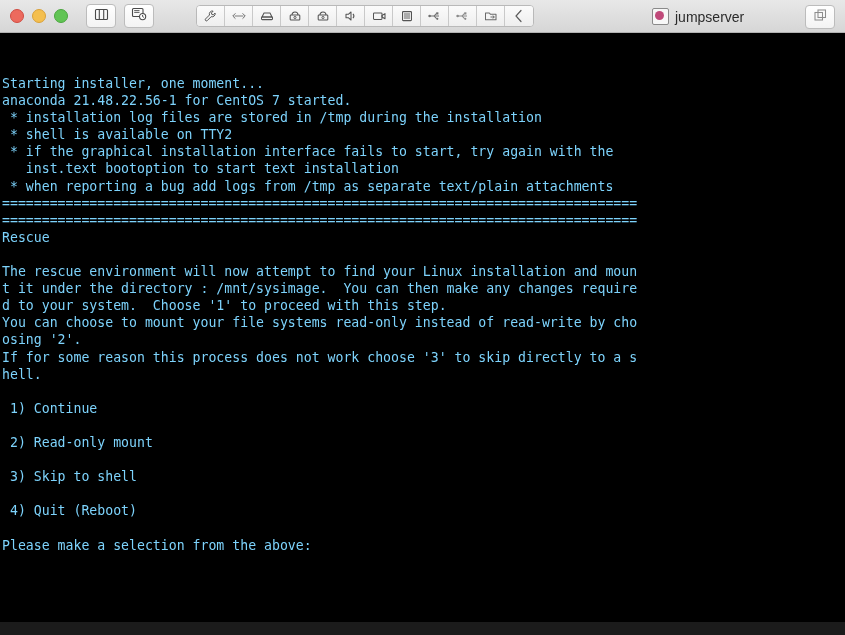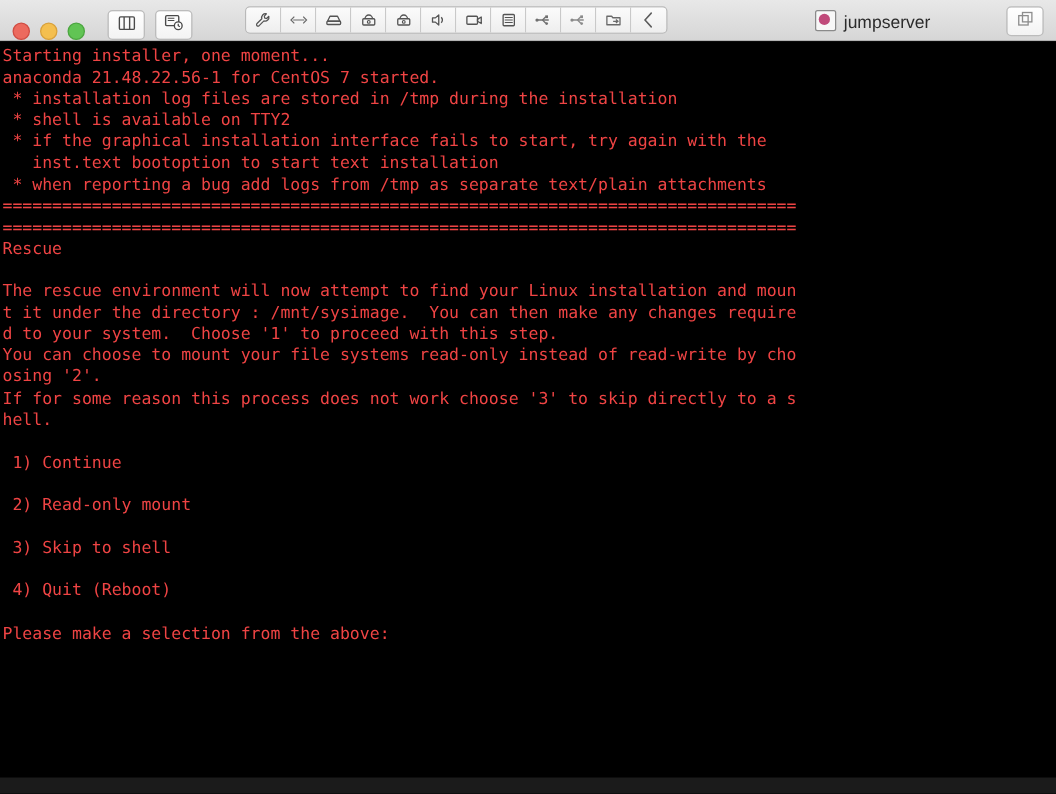--- a/index.html
+++ b/index.html
@@ -23,21 +23,21 @@
     display: flex;
     flex-direction: column;
   }
 
   #titlebar {
     height: 33px;
     flex: 0 0 33px;
     background: linear-gradient(to bottom, #e8e8e8 0%, #d6d6d6 100%);
     border-bottom: 1px solid #b2b2b2;
     display: flex;
-    align-items: flex-end;
+    align-items: center;
     position: relative;
     box-sizing: border-box;
   }
 
   
   #traffic-lights {
     display: flex;
     align-items: center;
     gap: 8px;
     padding-left: 10px;
@@ -137,30 +137,31 @@
   #right-button {
     position: absolute;
     right: 10px;
     top: 5px;
   }
 
   
   #terminal {
     flex: 1 1 auto;
     background: #000000;
-    color: #ef4444;
+    color: #7dd3fc;
     font-family: "DejaVu Sans Mono", "Liberation Mono", monospace;
     font-size: 13.2px;
     line-height: 17.1px;
     letter-spacing: 0px;
     padding: 4px 0 0 2px;
     box-sizing: border-box;
     overflow: hidden;
     white-space: pre;
     position: relative;
+    margin-top: 38px;
   }
   #terminal .line {
     height: 17.1px;
     white-space: pre;
   }
   #bottom-strip {
     position: absolute;
     left: 0;
     bottom: 0;
     width: 845px;

